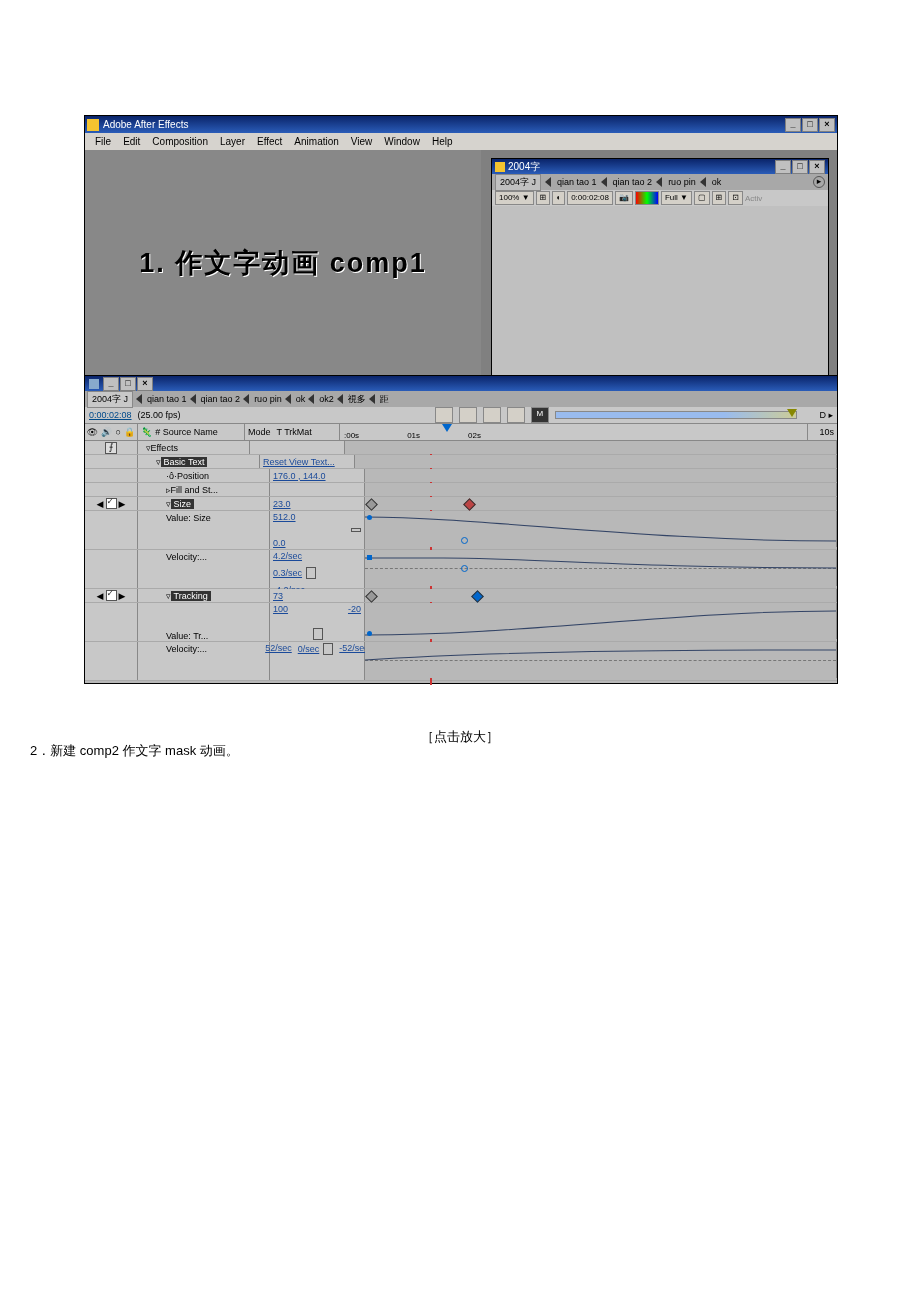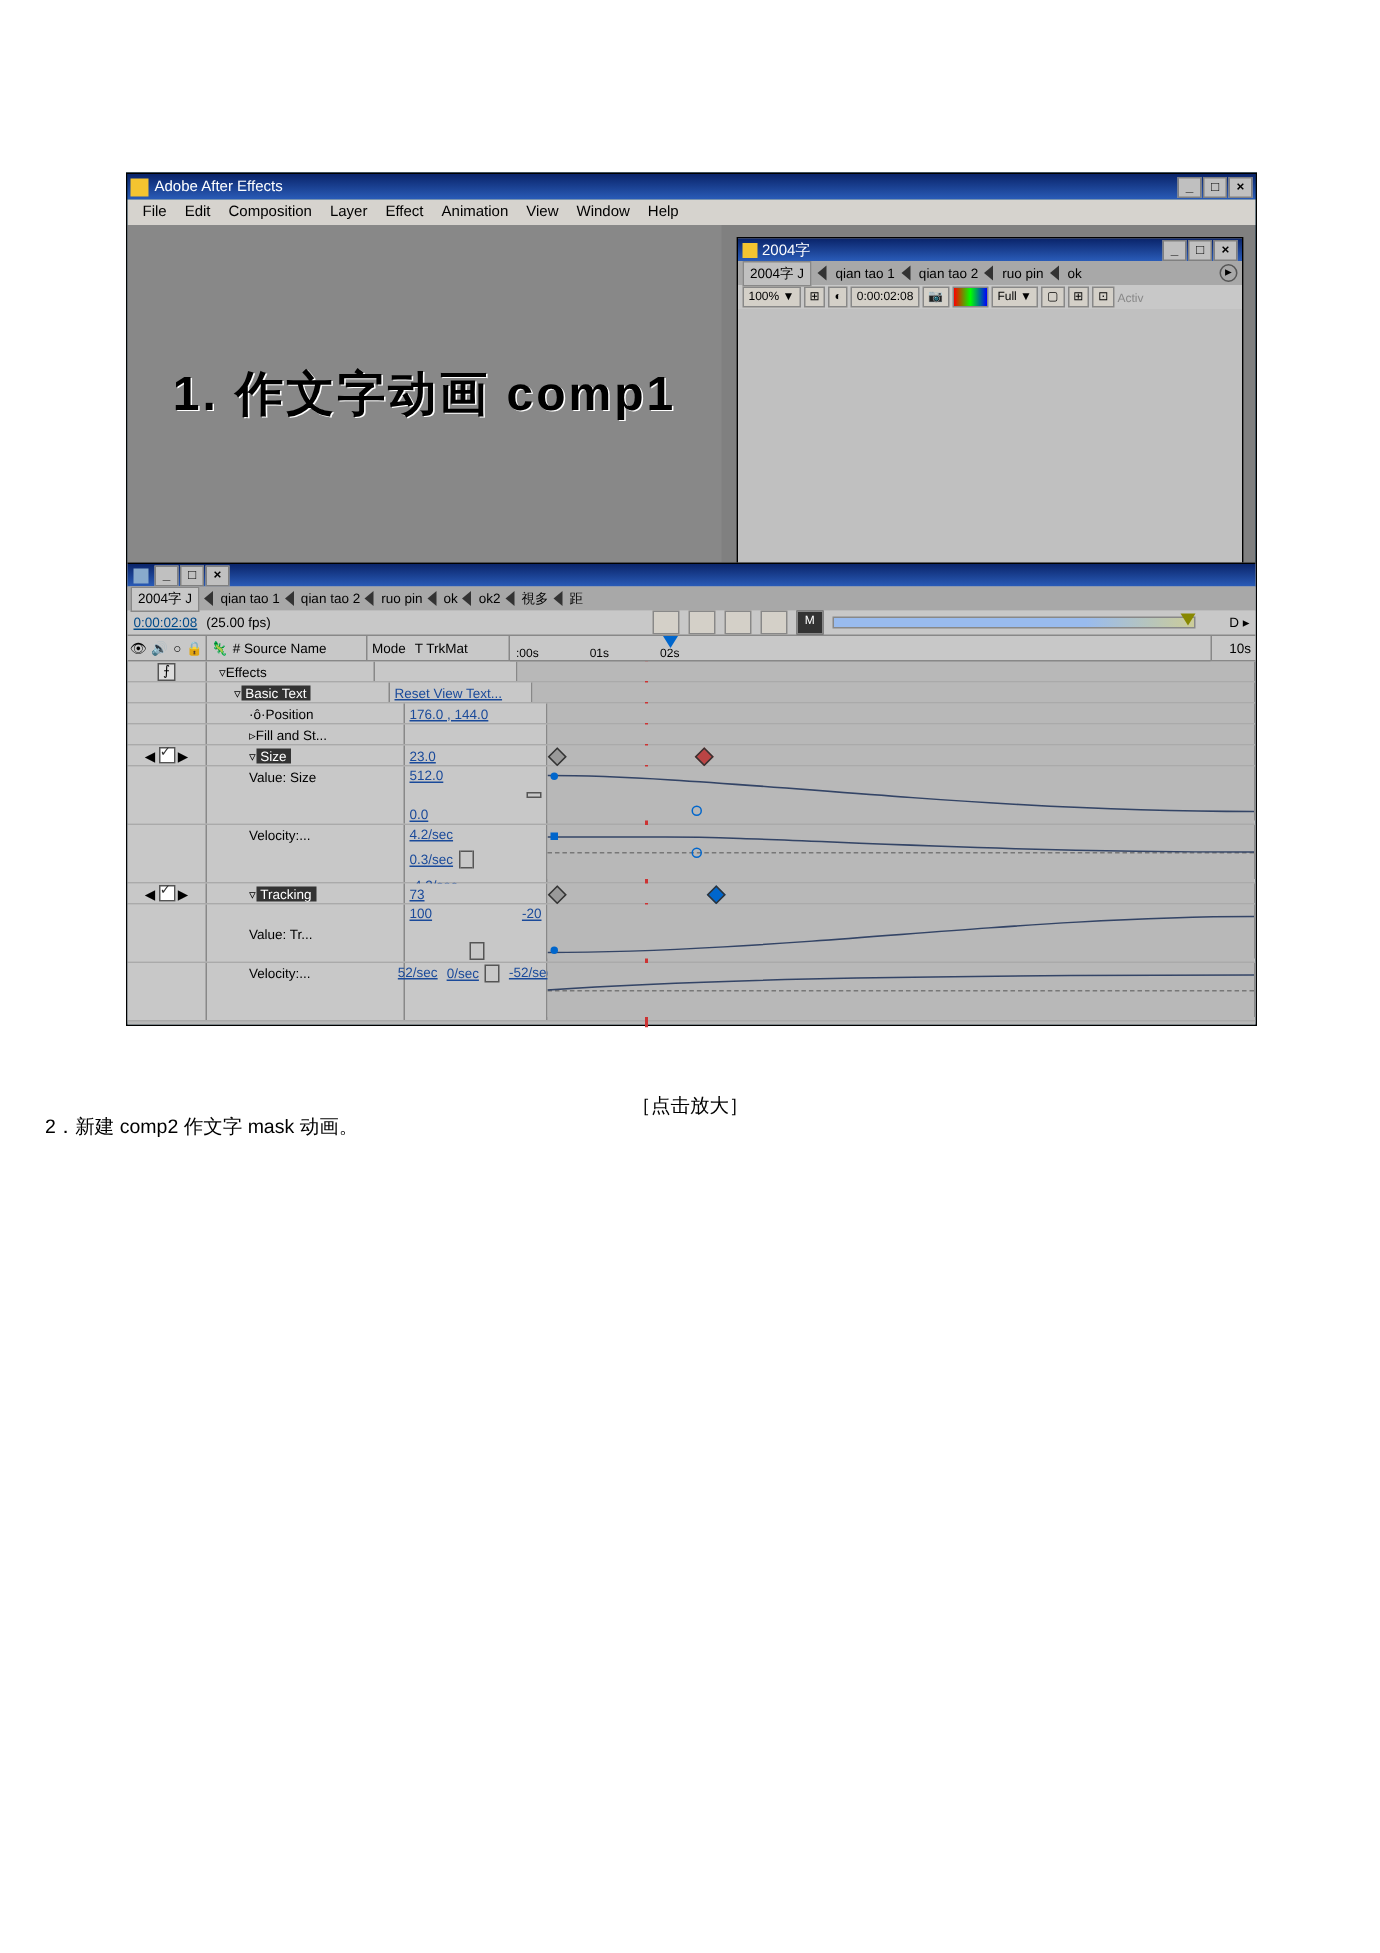--- a/index.html
+++ b/index.html
@@ -9,21 +9,21 @@
 .tbar{height:17px;background:linear-gradient(#0a246a,#2a5cb8);display:flex;align-items:center;padding:0 2px;color:#fff;font-size:10px}
 .tbar .ttl{flex:1}
 .wctl{width:14px;height:12px;background:#c0c0c0;border:1px solid #808080;margin-left:1px;text-align:center;line-height:10px;color:#000;font-size:9px;font-weight:bold}
 
 .mbar{height:17px;background:#d6d3ce;display:flex;align-items:center;padding:0 4px;font-size:10px;gap:0}
 .mbar span{padding:0 6px}
 
 .main{position:relative;height:calc(100% - 34px);background:#808080}
 
 .headline{position:absolute;left:0;top:0;width:396px;height:225px;background:#888;display:flex;align-items:center;justify-content:center}
-.headline-text{font-size:32px;font-weight:bold;color:#000;letter-spacing:2px;text-shadow:1px 1px 0 #fff}
+.headline-text{font-size:27px;font-weight:bold;color:#000;letter-spacing:2px;text-shadow:1px 1px 0 #fff}
 
 .viewer{position:absolute;right:8px;top:8px;width:336px;height:300px;background:#c0c0c0;border:1px solid #000}
 .vtitle{height:15px;background:linear-gradient(#0a246a,#2a5cb8);color:#fff;font-size:10px;display:flex;align-items:center;padding:0 3px}
 .vtitle .tt{flex:1}
 .vtabs{height:16px;background:#a8a8a8;display:flex;align-items:center;font-size:9px;gap:4px;padding:0 3px}
 .vtab{background:#c0c0c0;padding:1px 4px;border:1px solid #888}
 .tri{display:inline-block;width:0;height:0;border-top:5px solid transparent;border-bottom:5px solid transparent;border-right:6px solid #333;margin-right:2px}
 .vcanvas{position:relative;margin:4px auto;width:280px;height:230px;background:#000;border:1px solid #555}
 .safe{position:absolute;left:20px;top:18px;right:20px;bottom:30px;border:1px solid #777}
 .safe2{position:absolute;left:8px;top:8px;right:8px;bottom:8px;border:1px solid #555}
@@ -39,21 +39,21 @@
 .tl-tab{background:#c8c8c8;padding:1px 4px;border:1px solid #888}
 .tl-info{height:16px;background:#c8c8c8;display:flex;align-items:center;font-size:9px;padding:0 4px;gap:6px;border-bottom:1px solid #888}
 .tl-info .lt{color:#004a8a;text-decoration:underline}
 .tl-info .rt{flex:1}
 .icobtn{width:16px;height:14px;border:1px solid #888;background:#d4d0c8;display:inline-block}
 .tl-hdr{height:16px;background:#c8c8c8;display:flex;align-items:stretch;font-size:9px;border-bottom:1px solid #888}
 .colA{width:52px;border-right:1px solid #888;display:flex;align-items:center;justify-content:space-around}
 .colB{width:100px;border-right:1px solid #888;display:flex;align-items:center;padding:0 3px}
 .colC{width:88px;border-right:1px solid #888;display:flex;align-items:center;padding:0 3px;gap:6px}
 .colT{flex:1;position:relative;border-right:1px solid #888}
-.ruler{position:absolute;left:0;right:0;top:0;height:16px;display:flex;align-items:flex-end;padding:0 4px;gap:34px;font-size:8px;border-bottom:1px solid #888}
+.ruler{position:absolute;left:0;right:0;top:0;height:16px;display:flex;align-items:flex-end;padding:0 4px;gap:48px;font-size:8px;border-bottom:1px solid #888}
 .marker{position:absolute;top:0;width:0;height:0;border-left:5px solid transparent;border-right:5px solid transparent;border-top:8px solid #06c}
 
 .rows{position:relative;height:calc(100% - 63px);overflow:hidden}
 .row{display:flex;align-items:stretch;font-size:9px;border-bottom:1px solid #aaa;min-height:13px}
 .row .colA{background:#c8c8c8}
 .row .colB{background:#c8c8c8}
 .row .colC{background:#c8c8c8}
 .row .colT{background:#b8b8b8}
 .sel{background:#333!important;color:#fff}
 .blue{color:#1a4a9a;text-decoration:underline}
@@ -330,21 +330,21 @@
                 <span class="blue">73</span>
               </div>
             <div class="colT" style="position:relative">
               <span class="kf-mark" style="left:2px;top:3px"></span>
               <span class="kf-mark" style="left:108px;top:3px;background:#06c"></span>
             </div>
           </div>
 
           <div class="row" style="height:38px">
             <div class="colA"></div>
-            <div class="colB pad3" style="align-items:center;padding-top:2px">
+            <div class="colB pad3" style="align-items:flex-end;padding-top:2px">
                 <span>Value: Tr...</span>
               </div>
             <div class="colC" style="flex-direction:row;align-items:flex-start;justify-content:space-between;padding:1px 3px">
               <span class="blue">100</span>
               <span class="ibeam" style="align-self:flex-end"></span>
               <span class="blue">-20</span>
             </div>
             <div class="colT graph">
               <svg class="cv" viewBox="0 0 120 36" preserveAspectRatio="none">
                   <path d="M0,32 C40,32 80,8 120,8" stroke="#346" fill="none" stroke-width="1"></path>

